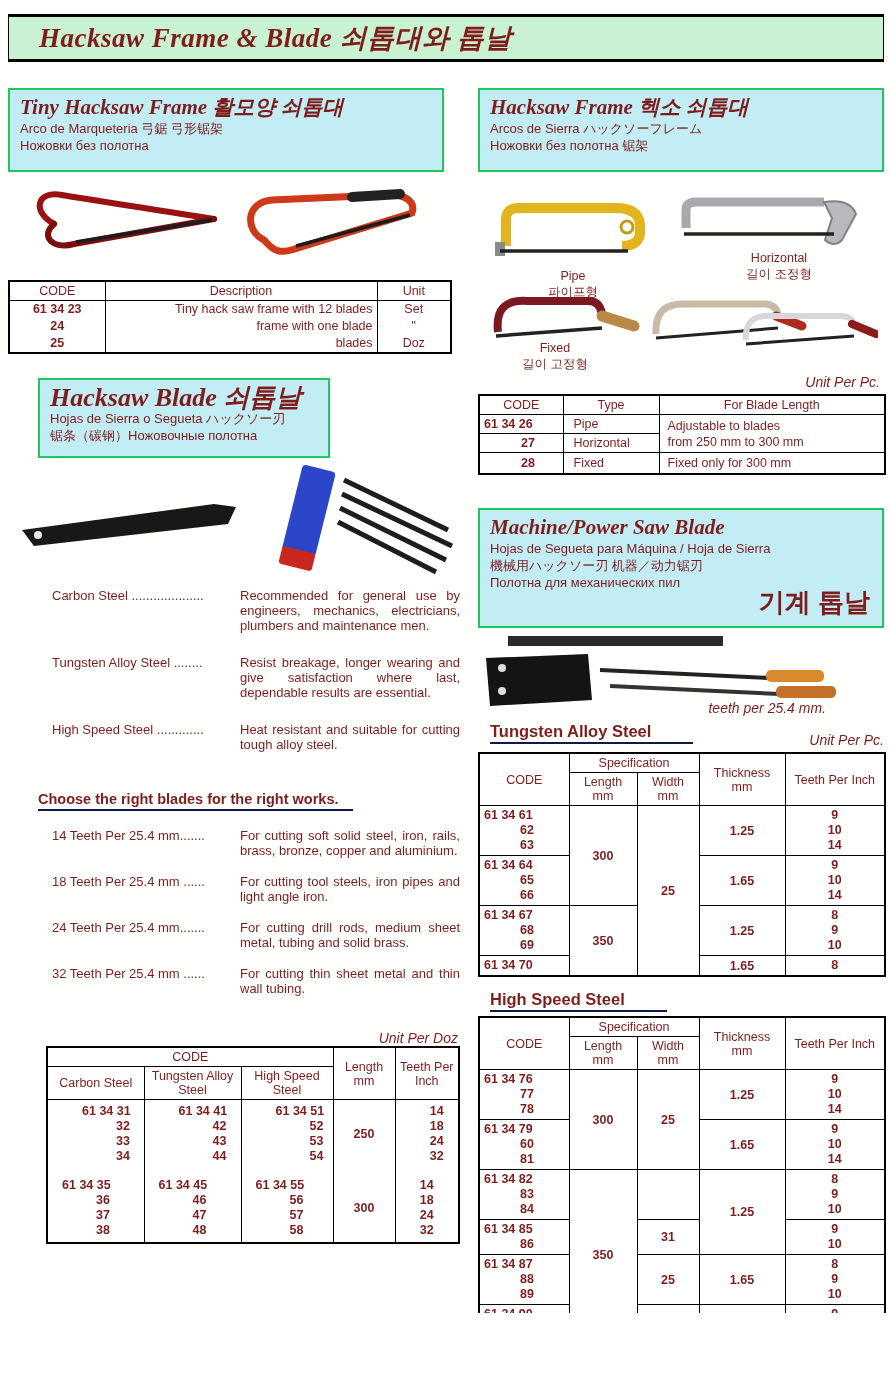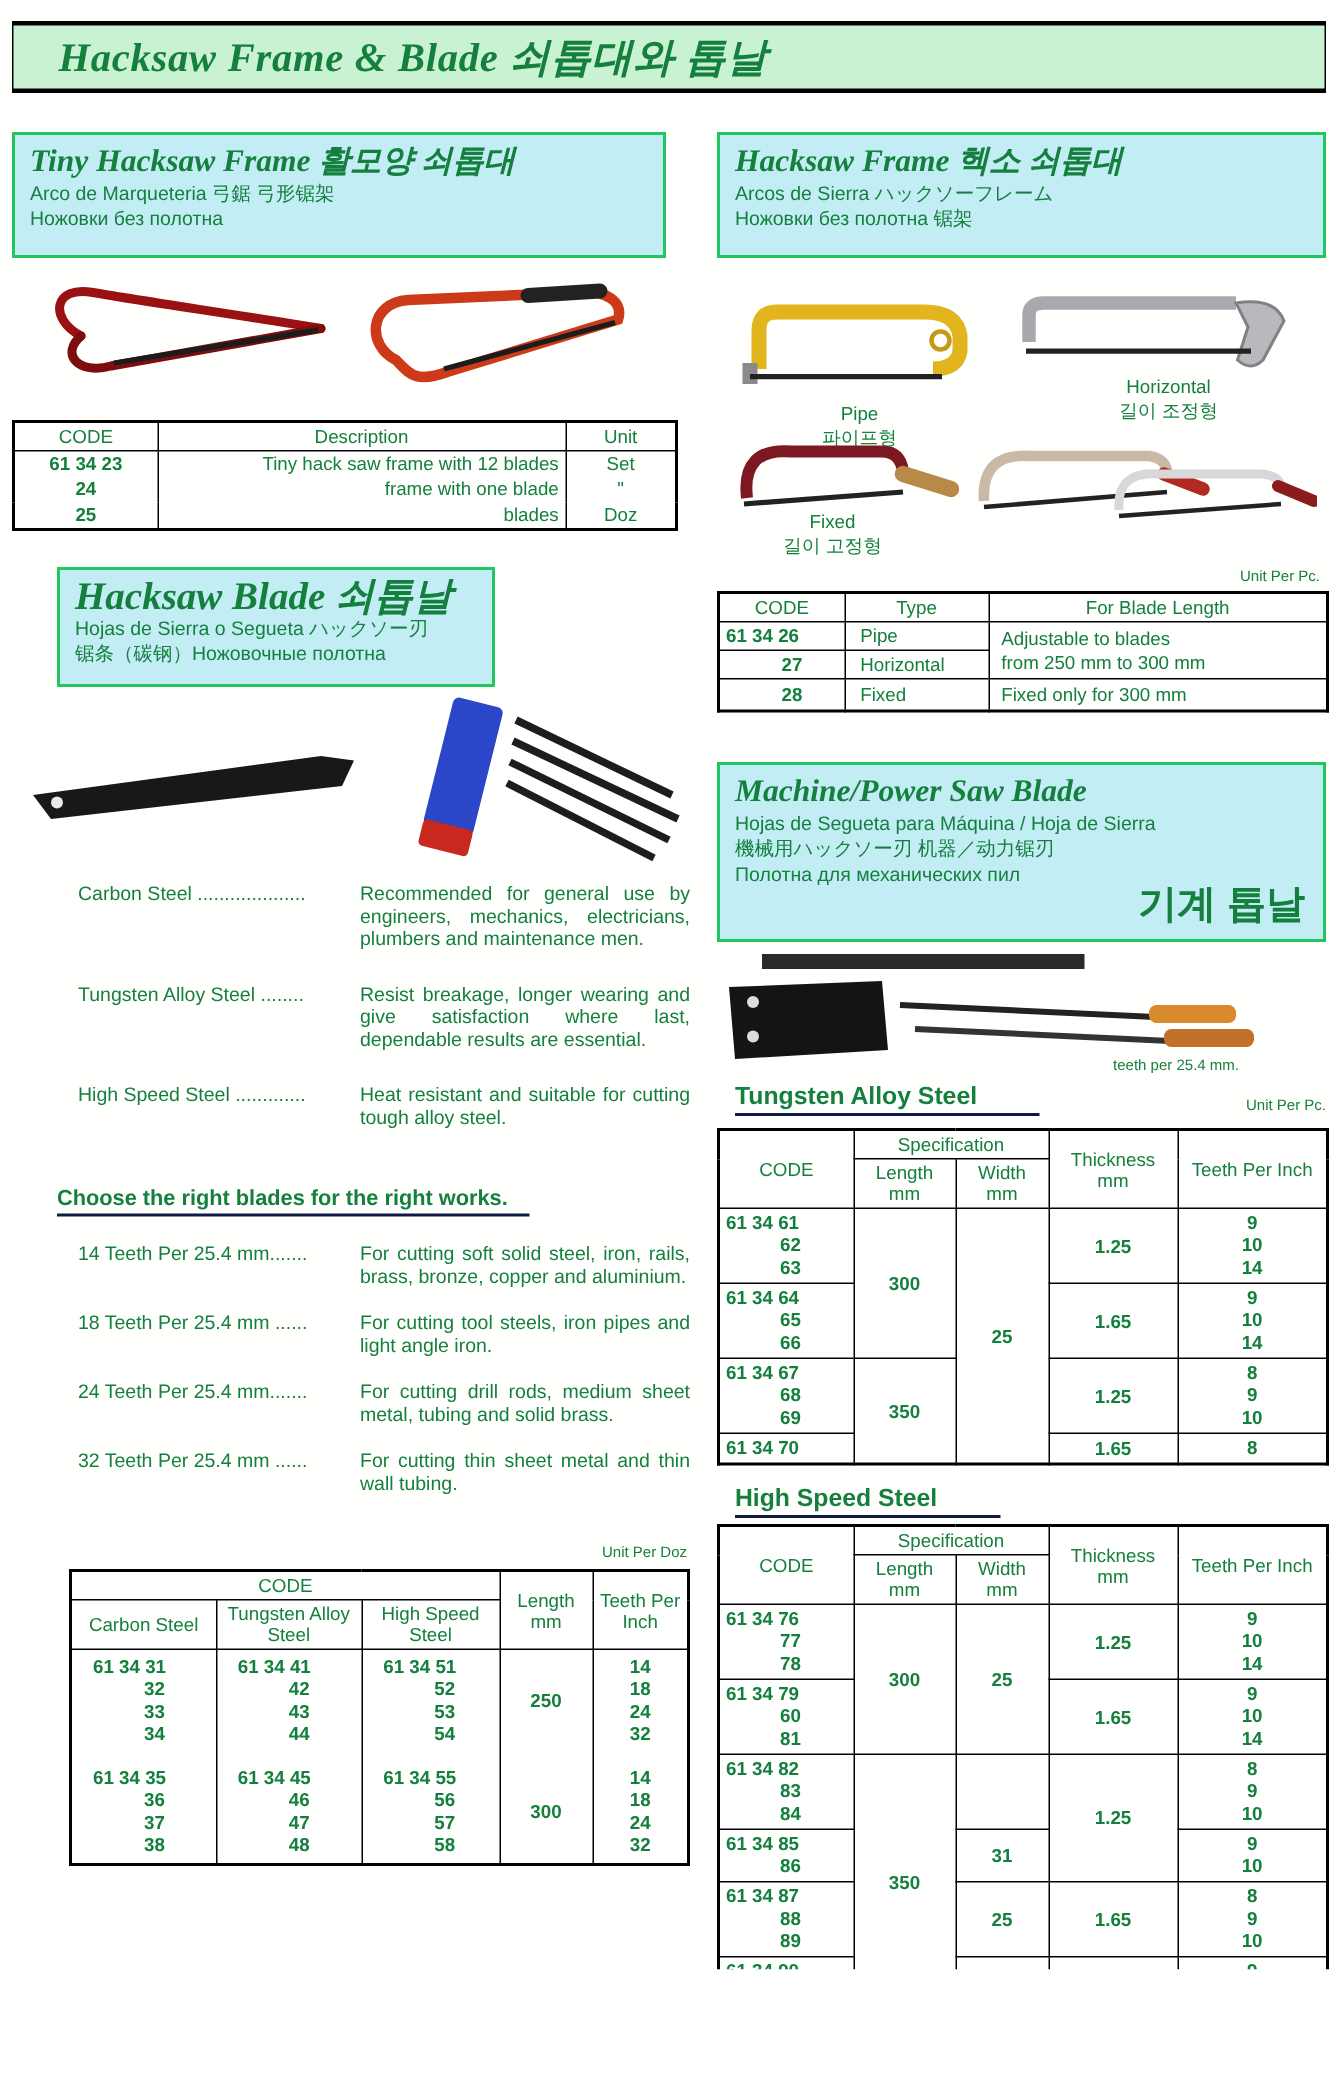--- a/index.html
+++ b/index.html
@@ -1,19 +1,19 @@
 <!DOCTYPE html>
 <html><head>
 <meta charset="utf-8">
 <title>Hacksaw Frame &amp; Blade</title>
 <style>
   * { margin:0; padding:0; box-sizing:border-box; }
   html,body { background:#ffffff; }
   .page { position:relative; width:892px; height:1313px; background:#fffffe;
-          font-family:"Liberation Sans", sans-serif; color:#15803d; overflow:hidden; margin:0 auto; }
+          font-family:"Liberation Sans", sans-serif; color:#7f1d1d; overflow:hidden; margin:0 auto; }
   .abs { position:absolute; }
 
   
   .banner { left:8px; top:14px; width:876px; height:48px; background:#c9f2d2;
             border-top:3px solid #000; border-bottom:3px solid #000;
             border-left:1px solid #000; border-right:1px solid #000;
             display:flex; align-items:center; }
   .banner-text { font-family:"Liberation Serif", serif; font-weight:bold; font-style:italic;
                  font-size:27px; padding-left:30px; letter-spacing:.5px; }
 
@@ -41,35 +41,35 @@
   .code-c { text-align:center; font-weight:bold; }
   .desc-r { text-align:right; padding-right:24px; }
   .unit-c { text-align:center; }
 
   
   .frame-table td.type { text-align:left; padding-left:10px; }
   .frame-table td.bl { text-align:left; padding-left:8px; line-height:16px; }
   .frame-table td.codes.cont-cell { padding-left:41px; }
 
   
-  .blade-table .grp { margin-bottom:14px; }
+  .blade-table .grp { margin-bottom:14px;margin-left:20px; }
   .blade-table td { vertical-align:top; padding-top:4px; padding-bottom:4px; }
   .blade-table .codes { padding-left:14px; }
   .blade-table .codes .cont { padding-left:34px; }
   .lenv { height:60px; display:flex; align-items:center; justify-content:center; font-weight:bold; }
   .lenv.first { margin-bottom:14px; }
 
   
   .pair-row { display:flex; margin-bottom:22px; }
   .pair-row .pname { width:188px; font-size:13px; line-height:15px; flex:none; }
   .pair-row .pdesc { flex:1; font-size:13px; line-height:15px; text-align:justify; }
   .guide .pair-row { margin-bottom:16px; }
   .underline-head { font-weight:bold; font-size:14.5px; border-bottom:2px solid #101a46; padding-bottom:2px; padding-right:14px; display:inline-block; }
   .steel-head { font-weight:bold; font-size:16.5px; border-bottom:2px solid #101a46; padding-bottom:1px; padding-right:42px; display:inline-block; }
-  .note { font-size:10px; }
+  .note { font-size:14px;font-style:italic; }
   .photo-label { font-size:12.5px; text-align:center; line-height:16px; }
 </style>
 </head>
 <body>
 
 <div class="page">
 
   <div class="abs banner">
     <span class="banner-text">Hacksaw Frame &amp; Blade  쇠톱대와  톱날</span>
   </div>

